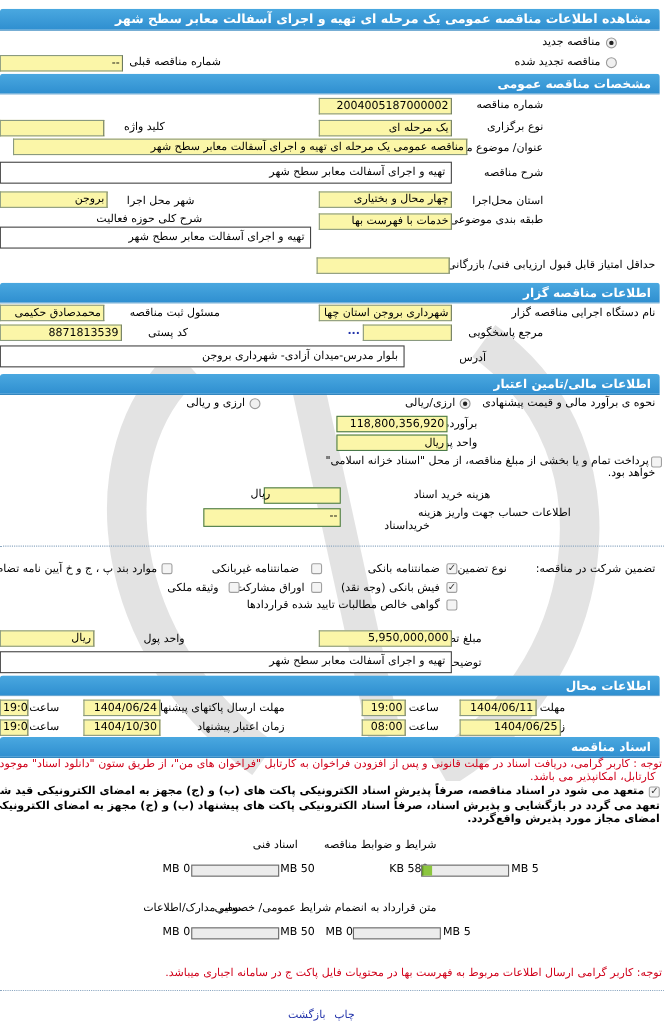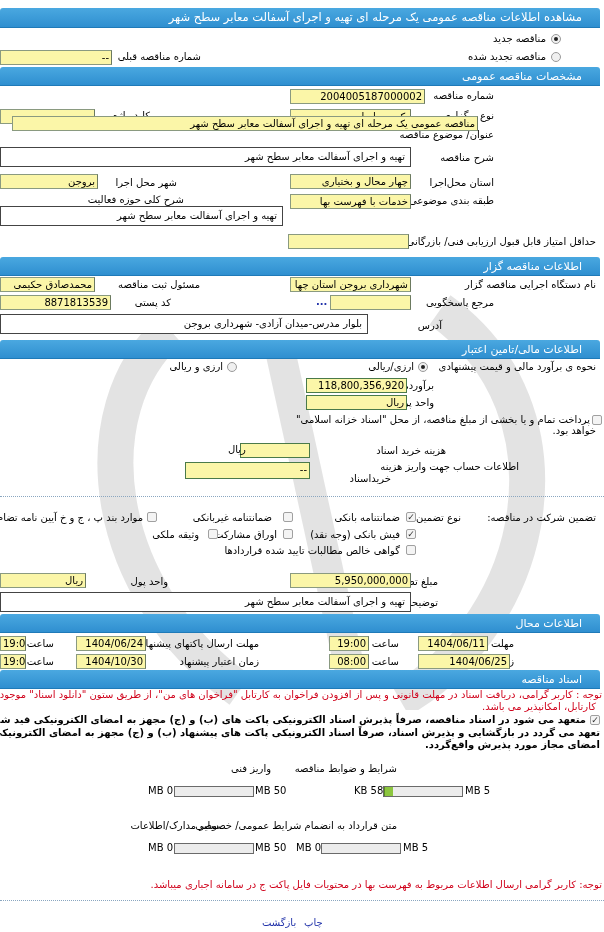--- a/index.html
+++ b/index.html
@@ -9,22 +9,22 @@
     font-family: "DejaVu Sans", sans-serif;
     font-size: 10px; color: #000;
   }
   body { position: relative; direction: rtl; }
   .bar {
     position: absolute; left: 0; right: 4px;
     height: 19px;
     background: linear-gradient(#4aa8e0, #2f8fd0);
     border-bottom: 1px solid #1f7ab8;
     border-top-left-radius: 3px; border-top-right-radius: 3px;
-    color: #fff; font-weight: normal; font-size: 11px;
-    padding-right: 18px; line-height: 19px;
+    color: #fff; font-weight: bold; font-size: 11px;
+    padding-right: 8px; line-height: 19px;
     text-align: right; white-space: nowrap; overflow: hidden;
   }
   .bar.main { height: 20px; font-size: 11.5px; }
   .lbl { position: absolute; white-space: nowrap; font-size: 10px; color: #000; line-height: 14px; }
   .inp {
     position: absolute; height: 15px;
     background: #fbf6a8;
     border: 1px solid #8a9a80;
     border-right: 1px solid #6c7a60;
     font-size: 10px; line-height: 13px;
@@ -83,29 +83,29 @@
 <span class="radio" style="right:43px; top:52px;"></span>
 <span class="lbl" style="right:58px; top:50px;">مناقصه تجدید شده</span>
 <span class="lbl" style="right:403px; top:50px;">شماره مناقصه قبلی</span>
 <div class="inp ltr" style="left:0; width:112px; top:50px;">--</div>
 
 <div class="bar" style="top:67px;">
   <span>مشخصات مناقصه عمومی</span>
 </div>
 
 <span class="lbl" style="right:110px; top:89px;">شماره مناقصه</span>
-<div class="inp ltr" style="left:290px; width:135px; top:89px;">2004005187000002</div>
+<div class="inp ltr" style="left:290px; width:121px; top:89px;">2004005187000002</div>
 
 <span class="lbl" style="right:110px; top:109px;">نوع برگزاری</span>
 <div class="inp" style="left:290px; width:121px; top:109px;">یک مرحله ای</div>
 <span class="lbl" style="right:454px; top:109px;">کلید واژه</span>
 <div class="inp" style="left:0; width:95px; top:109px;"></div>
 
 <span class="lbl" style="right:110px; top:128px;">عنوان/ موضوع مناقصه</span>
-<div class="inp" style="left:12px; width:466px; top:116px;">مناقصه عمومی یک مرحله ای تهیه و اجرای آسفالت معابر سطح شهر</div>
+<div class="inp" style="left:12px; width:413px; top:126px;">مناقصه عمومی یک مرحله ای تهیه و اجرای آسفالت معابر سطح شهر</div>
 
 <span class="lbl" style="right:110px; top:151px;">شرح مناقصه</span>
 <div class="box" style="left:0; width:411px; top:147px;">تهیه و اجرای آسفالت معابر سطح شهر</div>
 
 <span class="lbl" style="right:110px; top:176px;">استان محل‌اجرا</span>
 <div class="inp" style="left:290px; width:121px; top:174px;">چهار محال و بختیاری</div>
 <span class="lbl" style="right:427px; top:176px;">شهر محل اجرا</span>
 <div class="inp" style="left:0; width:98px; top:174px;">بروجن</div>
 
 <span class="lbl" style="right:110px; top:194px;">طبقه بندی موضوعی</span>
@@ -228,21 +228,21 @@
 <span class="lbl bold" style="right:4px; top:726px;">تعهد می گردد در بازگشایی و پذیرش اسناد، صرفاً اسناد الکترونیکی پاکت های پیشنهاد (ب) و (ج) مجهز به امضای الکترونیکی صاحبان</span>
 <span class="lbl bold" style="right:4px; top:738px;">امضای مجاز مورد پذیرش واقع‌گردد.</span>
 
 <span class="lbl" style="right:207px; top:762px;">شرایط و ضوابط مناقصه</span>
 <span class="lbl" style="left:354px; top:784px;">580 KB</span>
 <div class="prog" style="left:383px; top:786px;">
     <div class="fill" style="right:auto; left:0; width:12%;"></div>
   </div>
 <span class="lbl" style="left:465px; top:784px;">5 MB</span>
 
-<span class="lbl" style="right:333px; top:762px;">واریز فنی</span>
+<span class="lbl" style="right:333px; top:762px;">اسناد فنی</span>
 <span class="lbl" style="left:148px; top:784px;">0 MB</span>
 <div class="prog" style="left:174px; top:786px;"></div>
 <span class="lbl" style="left:255px; top:784px;">50 MB</span>
 
 <span class="lbl" style="right:207px; top:819px;">متن قرارداد به انضمام شرایط عمومی/ خصوصی</span>
 <span class="lbl" style="left:296px; top:841px;">0 MB</span>
 <div class="prog" style="left:321px; top:843px;"></div>
 <span class="lbl" style="left:403px; top:841px;">5 MB</span>
 
 <span class="lbl" style="right:385px; top:819px;">سایر مدارک/اطلاعات</span>

